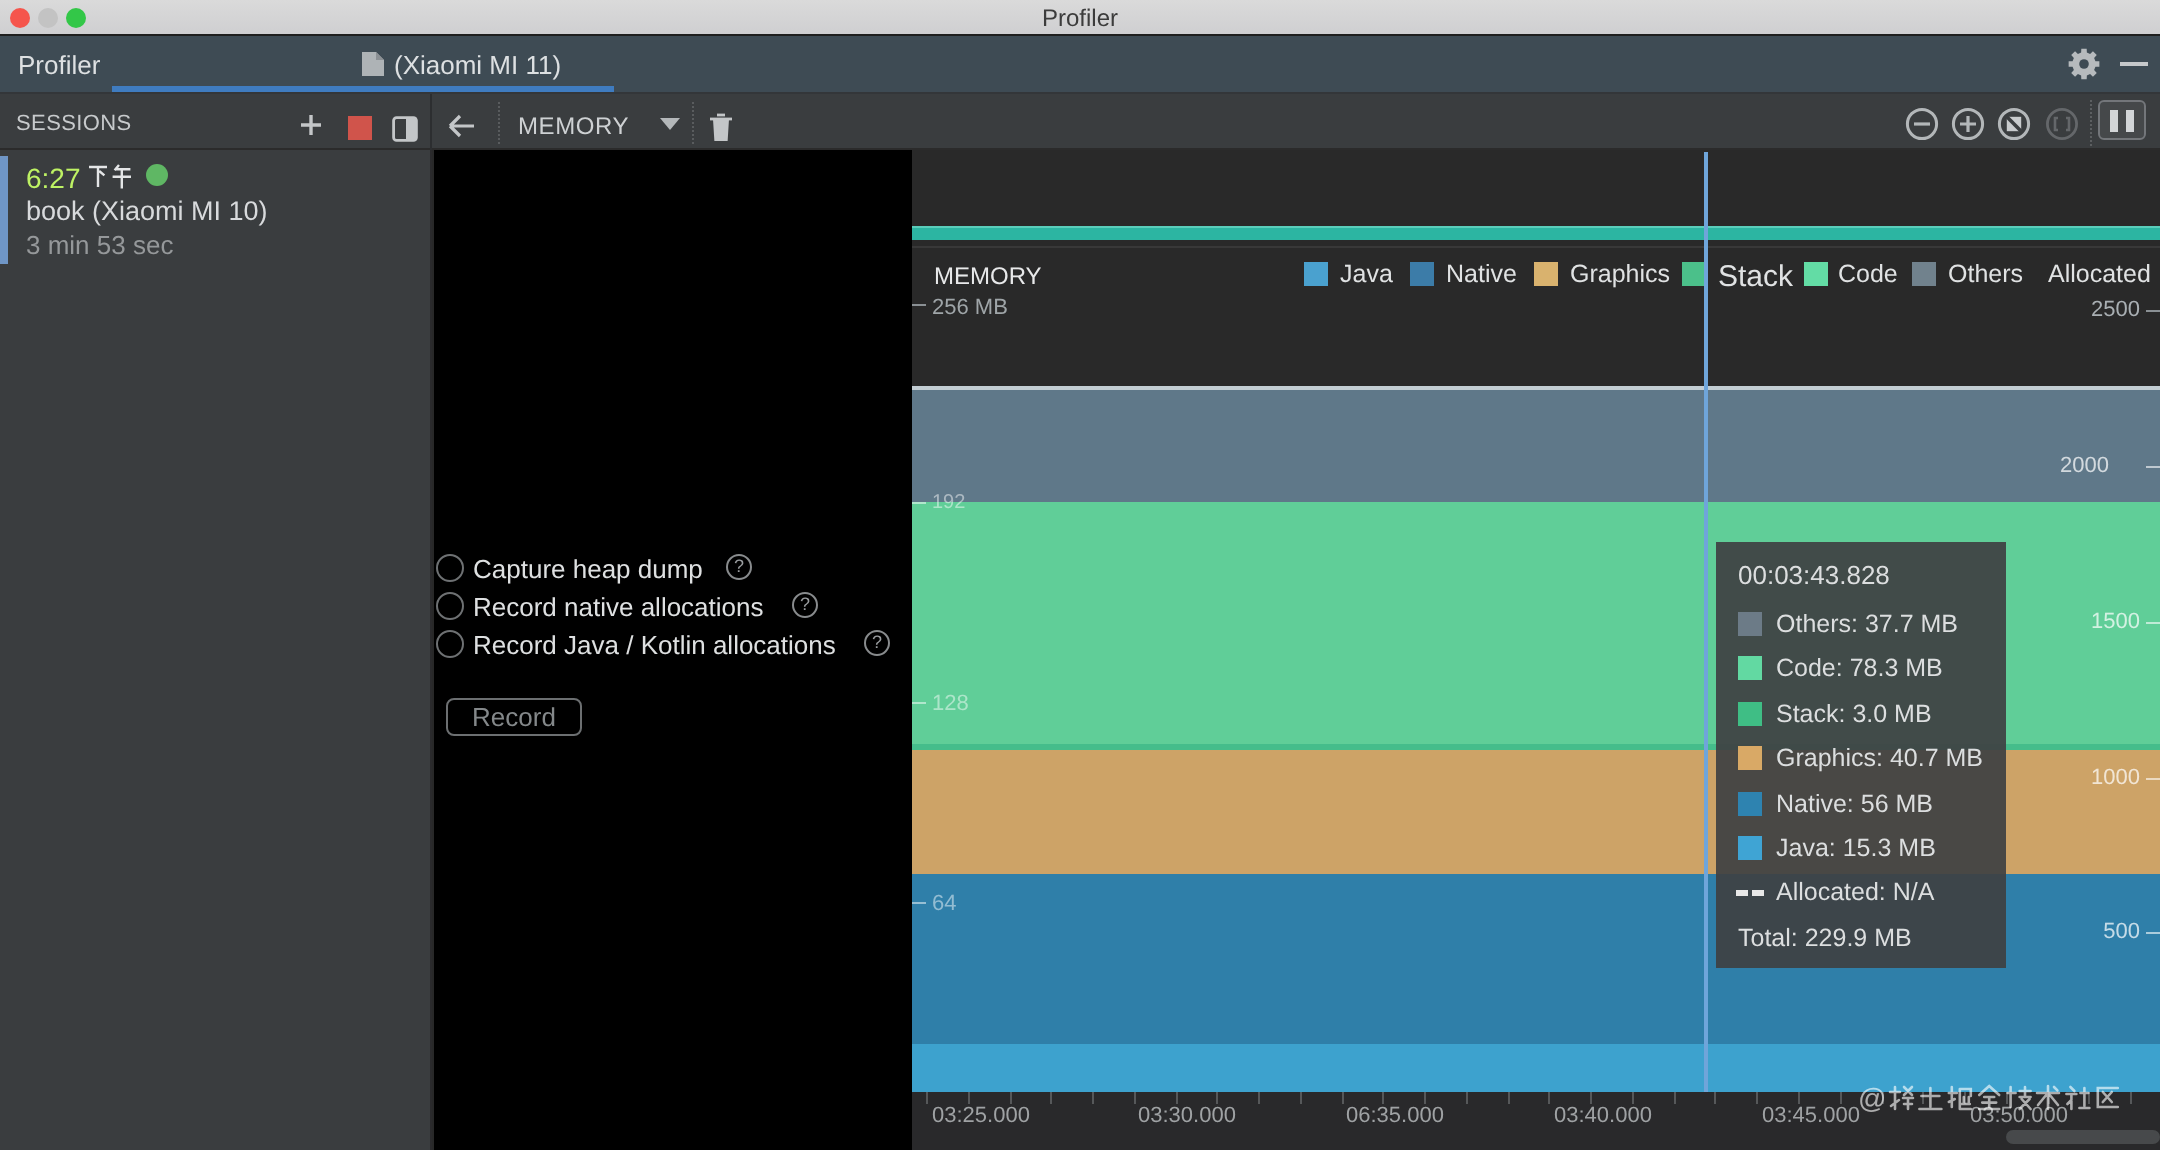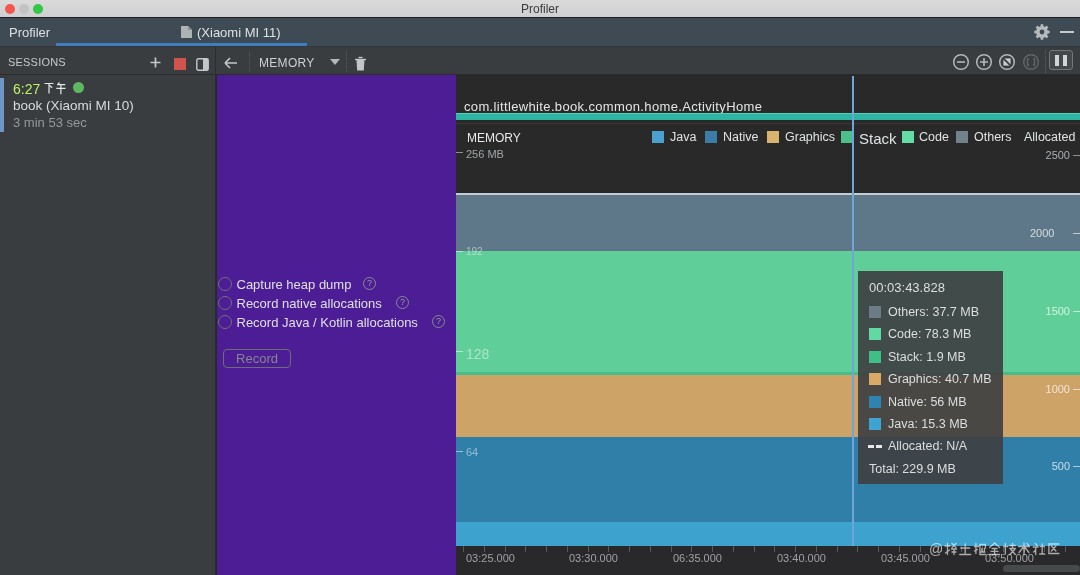--- a/index.html
+++ b/index.html
@@ -97,38 +97,37 @@
         </g>
         <g stroke="#e4e6e7" stroke-width="1.2" fill="none">
           <path d="M15.5 0.5 l-2.2 2.6 M13.6 2.6 h7.6 M12.3 6.4 h9.2 M16.9 2.8 v9.4"></path>
         </g>
       </svg></div>
   <div class="abs" style="left:73px;top:7px;width:11px;height:11px;border-radius:50%;background:#5fb764;"></div>
   <div class="abs" style="left:13px;top:23px;font-size:13.5px;color:#d8dadc;">book (Xiaomi MI 10)</div>
   <div class="abs" style="left:13px;top:40px;font-size:13px;color:#95989a;">3 min 53 sec</div>
 </div>
 
-<div class="abs" style="left:217px;top:75px;width:239px;height:500px;background:#4c1d95;">
+<div class="abs" style="left:217px;top:75px;width:239px;height:500px;background:#000000;">
   <div class="abs" style="left:0px;top:202px;width:239px;">
     <div class="abs" style="left:0.5px;top:0px;width:14px;height:14px;border-radius:50%;border:1.5px solid #6e7173;"></div>
     <div class="abs" style="left:19.5px;top:0px;font-size:13px;color:#dee0e1;">Capture heap dump</div>
     <div class="abs" style="left:146px;top:0px;width:13px;height:13px;border-radius:50%;border:1px solid #888b8d;color:#9a9da0;font-size:9px;text-align:center;line-height:11px;">?</div>
     <div class="abs" style="left:0.5px;top:19px;width:14px;height:14px;border-radius:50%;border:1.5px solid #6e7173;"></div>
     <div class="abs" style="left:19.5px;top:19px;font-size:13px;color:#dee0e1;">Record native allocations</div>
     <div class="abs" style="left:179px;top:19px;width:13px;height:13px;border-radius:50%;border:1px solid #888b8d;color:#9a9da0;font-size:9px;text-align:center;line-height:11px;">?</div>
     <div class="abs" style="left:0.5px;top:38px;width:14px;height:14px;border-radius:50%;border:1.5px solid #6e7173;"></div>
     <div class="abs" style="left:19.5px;top:38px;font-size:13px;color:#dee0e1;">Record Java / Kotlin allocations</div>
     <div class="abs" style="left:215px;top:38px;width:13px;height:13px;border-radius:50%;border:1px solid #888b8d;color:#9a9da0;font-size:9px;text-align:center;line-height:11px;">?</div>
   </div>
   <div class="abs" style="left:6px;top:274px;width:68px;height:19px;border:1px solid #6c6f71;border-radius:4px;color:#84888a;font-size:13px;text-align:center;line-height:17px;">Record</div>
 </div>
 
 <div class="abs" style="left:456px;top:75px;width:624px;height:500px;background:#292929;overflow:hidden;">
 
-  <div class="abs" style="left:8px;top:24px;font-size:13px;letter-spacing:0.35px;color:#e2e4e5;">com.littlewhite.book.common.home.ActivityHome</div>
   <div class="abs" style="left:0;top:38px;width:624px;height:6.5px;background:#2cb5a2;border-top:1px solid #5bcdbb;"></div>
   <div class="abs" style="left:0;top:48px;width:624px;height:1px;background:rgba(255,255,255,0.07);"></div>
 
   <div class="abs" style="left:11px;top:56px;font-size:12px;color:#e8e9ea;">MEMORY</div>
   <div class="abs" style="left:196px;top:56px;width:12px;height:12px;background:#4aa1cf;"></div>
   <div class="abs" style="left:214px;top:55px;font-size:12.5px;color:#e0e2e3;">Java</div>
   <div class="abs" style="left:249px;top:56px;width:12px;height:12px;background:#3c7ca8;"></div>
   <div class="abs" style="left:267px;top:55px;font-size:12.5px;color:#e0e2e3;">Native</div>
   <div class="abs" style="left:311px;top:56px;width:12px;height:12px;background:#d9b26e;"></div>
   <div class="abs" style="left:329px;top:55px;font-size:12.5px;color:#e0e2e3;">Graphics</div>
@@ -147,21 +146,21 @@
   <div class="abs" style="left:0;top:120px;width:624px;height:56px;background:#5f7889;"></div>
   <div class="abs" style="left:0;top:176px;width:624px;height:121px;background:#60ce98;"></div>
   <div class="abs" style="left:0;top:297px;width:624px;height:3px;background:#45bd8b;"></div>
   <div class="abs" style="left:0;top:300px;width:624px;height:62px;background:#cda367;"></div>
   <div class="abs" style="left:0;top:362px;width:624px;height:85px;background:#2f7fa9;"></div>
   <div class="abs" style="left:0;top:447px;width:624px;height:24px;background:#3da2ce;"></div>
 
   <div class="abs" style="left:0px;top:176px;width:7px;height:1px;background:rgba(255,255,255,0.5);"></div>
   <div class="abs" style="left:10px;top:171px;font-size:10px;color:rgba(255,255,255,0.48);">192</div>
   <div class="abs" style="left:0px;top:276px;width:7px;height:1px;background:rgba(255,255,255,0.5);"></div>
-  <div class="abs" style="left:10px;top:271px;font-size:14px;color:rgba(255,255,255,0.48);">128</div>
+  <div class="abs" style="left:10px;top:271px;font-size:11px;color:rgba(255,255,255,0.48);">128</div>
   <div class="abs" style="left:0px;top:376px;width:7px;height:1px;background:rgba(255,255,255,0.5);"></div>
   <div class="abs" style="left:10px;top:371px;font-size:11px;color:rgba(255,255,255,0.48);">64</div>
 
   <div class="abs" style="left:617px;top:80px;width:7px;height:1px;background:#8a9094;"></div>
   <div class="abs" style="left:574px;top:74px;width:40px;text-align:right;font-size:11px;color:#a9afb3;">2500</div>
   <div class="abs" style="left:617px;top:158px;width:7px;height:1px;background:rgba(255,255,255,0.6);"></div>
   <div class="abs" style="left:574px;top:152px;width:40px;font-size:11px;color:rgba(255,255,255,0.72);">2000</div>
   <div class="abs" style="left:617px;top:236px;width:7px;height:1px;background:rgba(255,255,255,0.6);"></div>
   <div class="abs" style="left:574px;top:230px;width:40px;text-align:right;font-size:11px;color:rgba(255,255,255,0.72);">1500</div>
   <div class="abs" style="left:617px;top:314px;width:7px;height:1px;background:rgba(255,255,255,0.6);"></div>
@@ -214,21 +213,21 @@
 
   <div class="abs" style="left:396px;top:1px;width:2px;height:470px;background:#6fa5da;"></div>
 
   <div class="abs" style="left:402px;top:196px;width:145px;height:213px;background:rgba(62,65,67,0.93);">
     <div class="abs" style="left:11px;top:9px;font-size:13px;color:#dcdedf;">00:03:43.828</div>
     <div class="abs" style="left:11px;top:35px;width:12px;height:12px;background:#6c7b87;"></div>
     <div class="abs" style="left:30px;top:34px;font-size:12.5px;color:#dcdedf;">Others: 37.7 MB</div>
     <div class="abs" style="left:11px;top:57px;width:12px;height:12px;background:#62d9a2;"></div>
     <div class="abs" style="left:30px;top:56px;font-size:12.5px;color:#dcdedf;">Code: 78.3 MB</div>
     <div class="abs" style="left:11px;top:80px;width:12px;height:12px;background:#3fbe85;"></div>
-    <div class="abs" style="left:30px;top:79px;font-size:12.5px;color:#dcdedf;">Stack: 1.9 MB</div>
+    <div class="abs" style="left:30px;top:79px;font-size:12.5px;color:#dcdedf;">Stack: 3.0 MB</div>
     <div class="abs" style="left:11px;top:102px;width:12px;height:12px;background:#d9a966;"></div>
     <div class="abs" style="left:30px;top:101px;font-size:12.5px;color:#dcdedf;">Graphics: 40.7 MB</div>
     <div class="abs" style="left:11px;top:125px;width:12px;height:12px;background:#2e83b0;"></div>
     <div class="abs" style="left:30px;top:124px;font-size:12.5px;color:#dcdedf;">Native: 56 MB</div>
     <div class="abs" style="left:11px;top:147px;width:12px;height:12px;background:#3fa4d4;"></div>
     <div class="abs" style="left:30px;top:146px;font-size:12.5px;color:#dcdedf;">Java: 15.3 MB</div>
     <div class="abs" style="left:10px;top:174px;width:6px;height:3px;background:#e8e8e8;"></div>
     <div class="abs" style="left:18px;top:174px;width:6px;height:3px;background:#e8e8e8;"></div>
     <div class="abs" style="left:30px;top:168px;font-size:12.5px;color:#dcdedf;">Allocated: N/A</div>
     <div class="abs" style="left:11px;top:191px;font-size:12.5px;color:#dcdedf;">Total: 229.9 MB</div>

